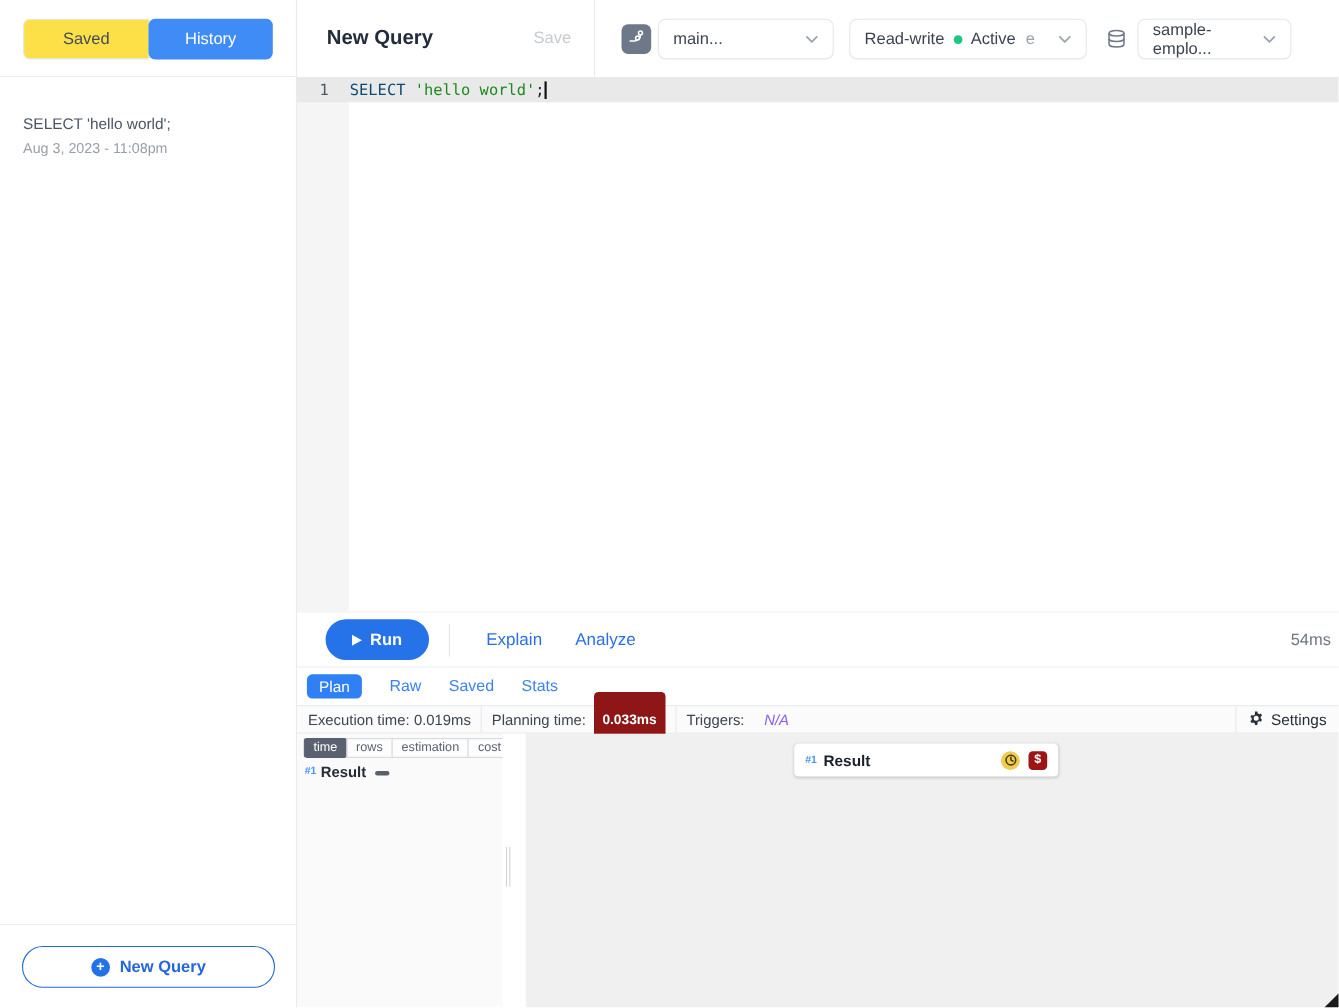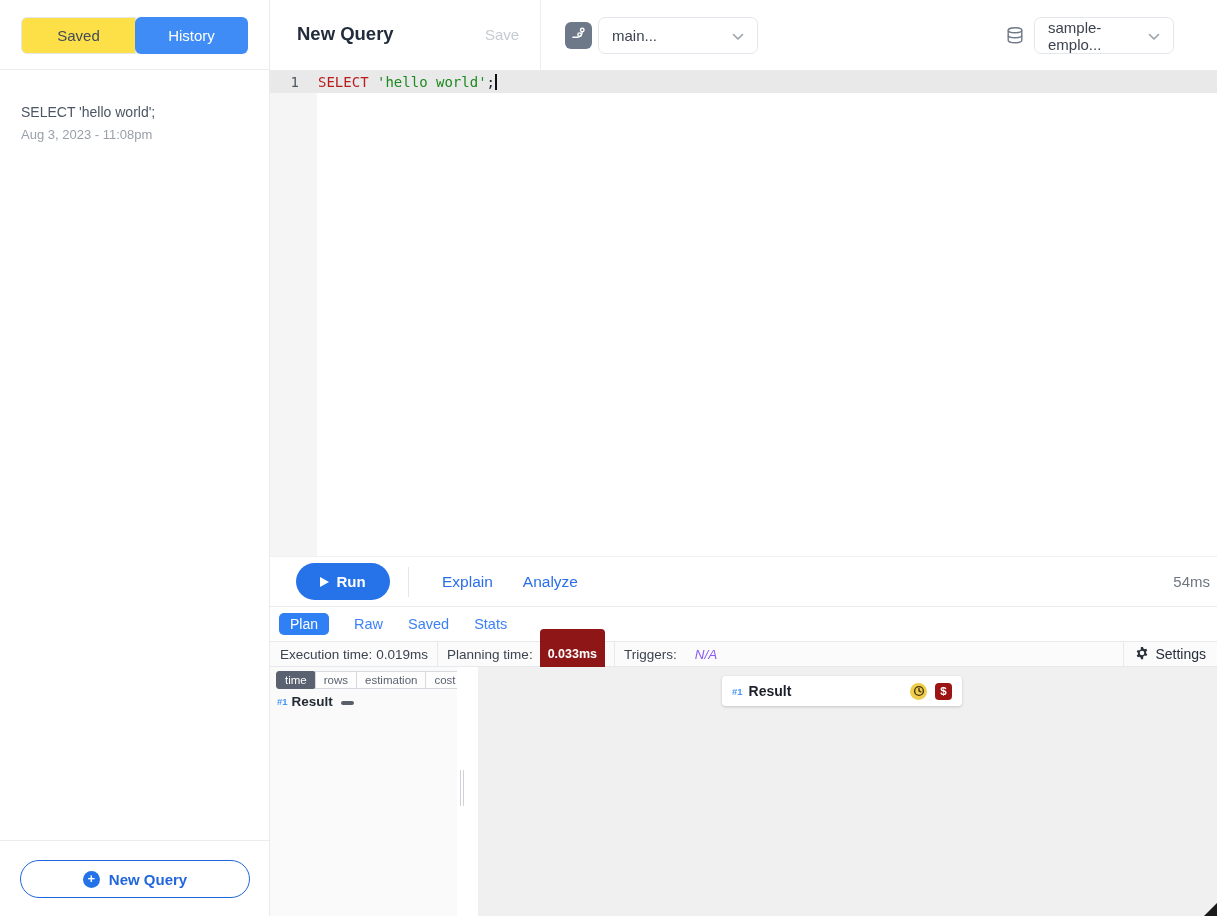--- a/index.html
+++ b/index.html
@@ -55,21 +55,21 @@
 
   
   .editor { position:absolute; top:70px; left:0; width:100%; height:486px;
     background:#fff; font-family:"DejaVu Sans Mono", monospace; }
   .gutter { position:absolute; left:0; top:0; width:47px; height:100%; background:#f5f5f6; }
   .active-line { position:absolute; left:0; top:0; width:100%; height:23px; background:#e9e9ea; }
   .code-line { position:absolute; left:0; top:0; width:100%; height:23px;
     display:flex; align-items:center; }
   .line-no { width:29px; text-align:right; color:#4e5661; font-size:14px; }
   .code { margin-left:19px; font-size:14px; white-space:pre; }
-  .kw { color:#b91c1c; }
+  .kw { color:#0c4a6e; }
   .str { color:#1d8a1d; }
   .punct { color:#20262e; }
   .caret { display:inline-block; width:2px; height:16px; background:#111;
     vertical-align:text-bottom; }
 
   
   .run-bar { position:absolute; top:556px; left:0; width:100%; height:51px;
     background:#fff; border-top:1px solid #f0f1f3; border-bottom:1px solid #e9ebee;
     display:flex; align-items:center; }
   .run-btn { margin-left:26px; width:94px; height:37px; border-radius:19px;
@@ -180,20 +180,31 @@
 
       <div class="dd dd-branch">
         <span>main...</span>
         <span class="chev">
           <svg width="12" height="8" viewBox="0 0 12 8" fill="none">
             <path d="M1.5 1.5 L6 6 L10.5 1.5" stroke="#9aa2ac" stroke-width="1.6" stroke-linecap="round" stroke-linejoin="round"></path>
           </svg>
         </span>
       </div>
 
+      <div class="dd dd-compute">
+        <span>Read-write</span>
+        <span class="status-dot"></span>
+        <span>Active</span>
+        <span class="dd-extra">e</span>
+        <span class="chev">
+          <svg width="12" height="8" viewBox="0 0 12 8" fill="none">
+            <path d="M1.5 1.5 L6 6 L10.5 1.5" stroke="#9aa2ac" stroke-width="1.6" stroke-linecap="round" stroke-linejoin="round"></path>
+          </svg>
+        </span>
+      </div>
 
       <div class="db-icon-wrap">
         <svg width="20" height="20" viewBox="0 0 20 20" fill="none" stroke="#707987" stroke-width="1.4">
           <ellipse cx="10" cy="4.3" rx="6.8" ry="2.5"></ellipse>
           <path d="M3.2 4.3 v5 c0 1.35 3 2.5 6.8 2.5 s6.8 -1.15 6.8 -2.5 v-5"></path>
           <path d="M3.2 9.3 v5 c0 1.35 3 2.5 6.8 2.5 s6.8 -1.15 6.8 -2.5 v-5"></path>
         </svg>
       </div>
 
       <div class="dd dd-database">

